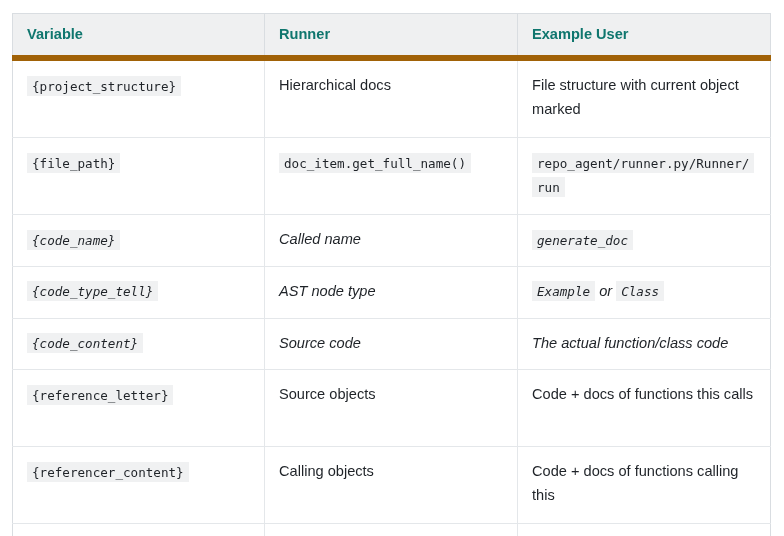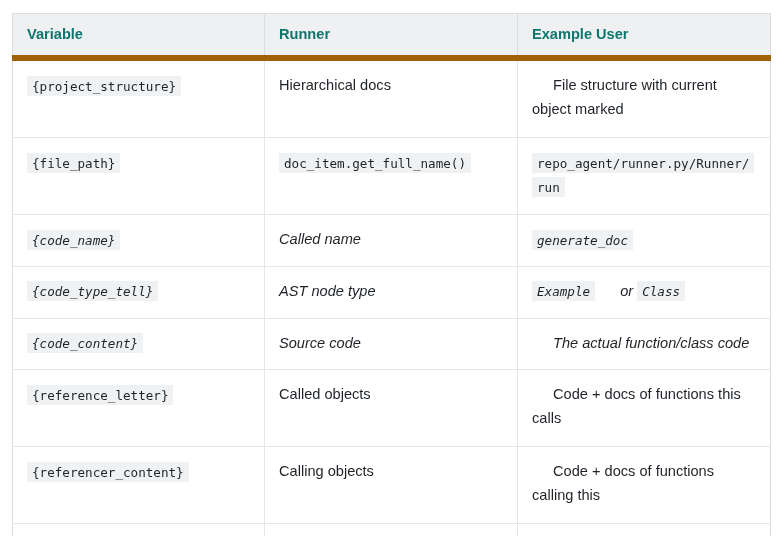--- a/index.html
+++ b/index.html
@@ -81,21 +81,20 @@
     white-space: normal;
     word-break: break-all;
     line-height: 1.95;
     box-decoration-break: clone;
     -webkit-box-decoration-break: clone;
   }
   .plain-join {
     font-family: "Liberation Sans", sans-serif;
     font-size: 14.6px;
     color: #1f2328;
-    margin-left: 21px;
   }
   .cell-text { display: block; }
 </style>
 </head>
 <body>
 
 <div class="page">
   <table class="var-table">
     <colgroup>
       <col class="c-variable">
@@ -139,21 +138,21 @@
         <tr class="r-short">
           <td><code>{code_content}</code></td>
           <td>
             <span class="cell-text">Source code</span>
           </td>
           <td><span class="plain-join">The actual function/class code</span></td>
         </tr>
         <tr class="r-tall">
           <td><code>{reference_letter}</code></td>
           <td>
-            <span class="cell-text">Called objects</span>
+            <span class="cell-text">Source objects</span>
           </td>
           <td><span class="plain-join">Code + docs of functions this calls</span></td>
         </tr>
         <tr class="r-tall">
           <td><code>{referencer_content}</code></td>
           <td>
             <span class="cell-text">Calling objects</span>
           </td>
           <td><span class="plain-join">Code + docs of functions calling this</span></td>
         </tr>

